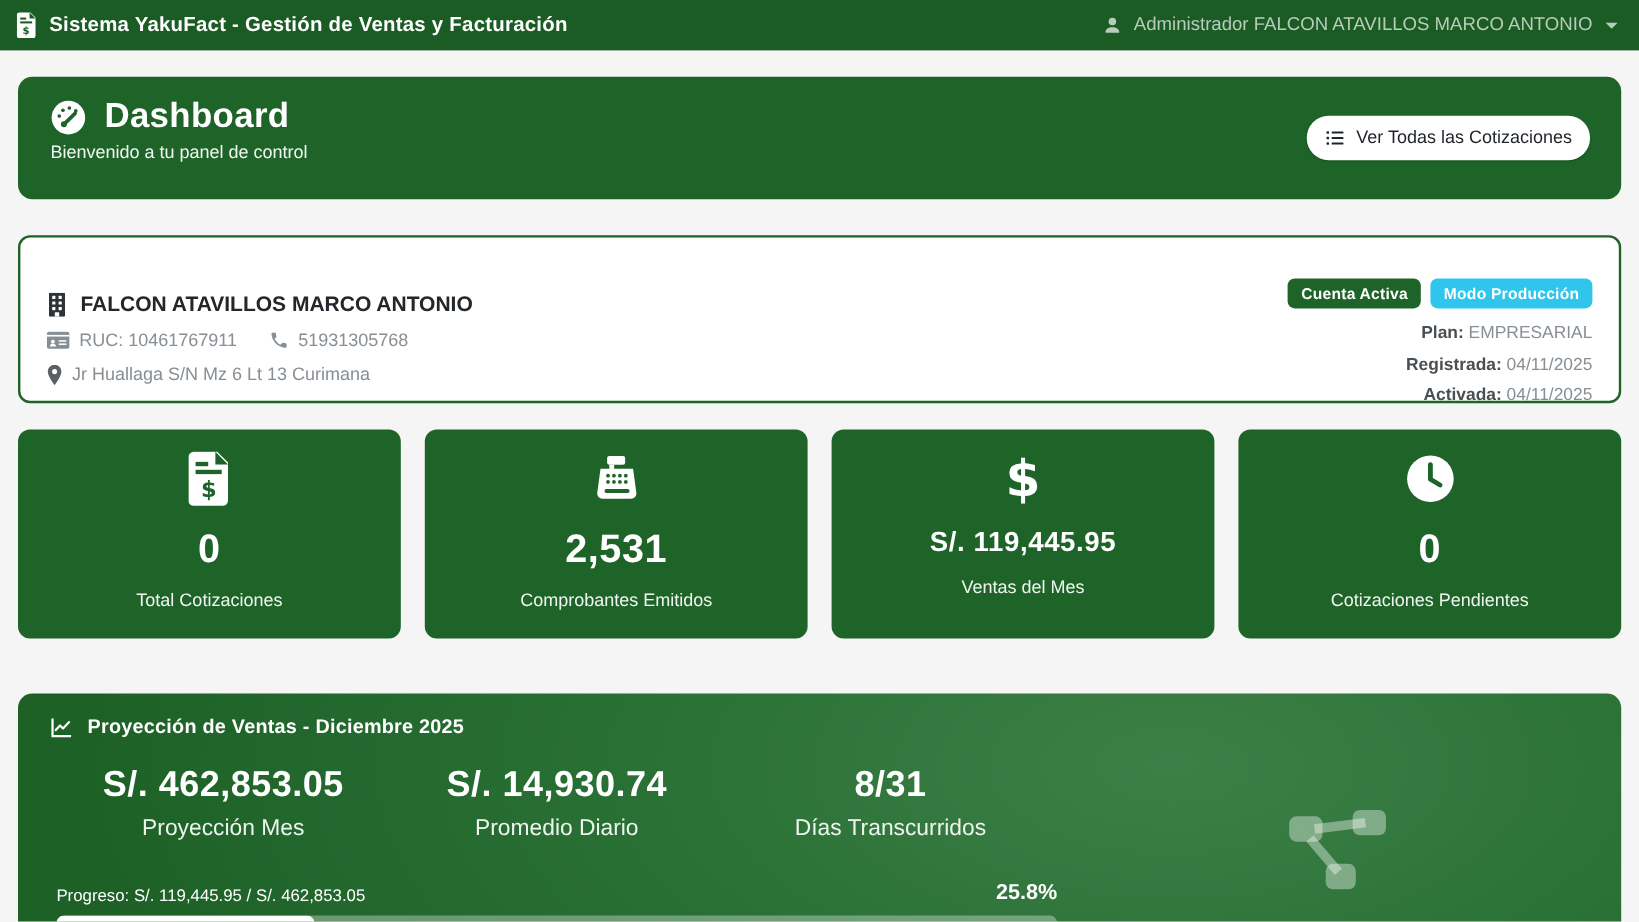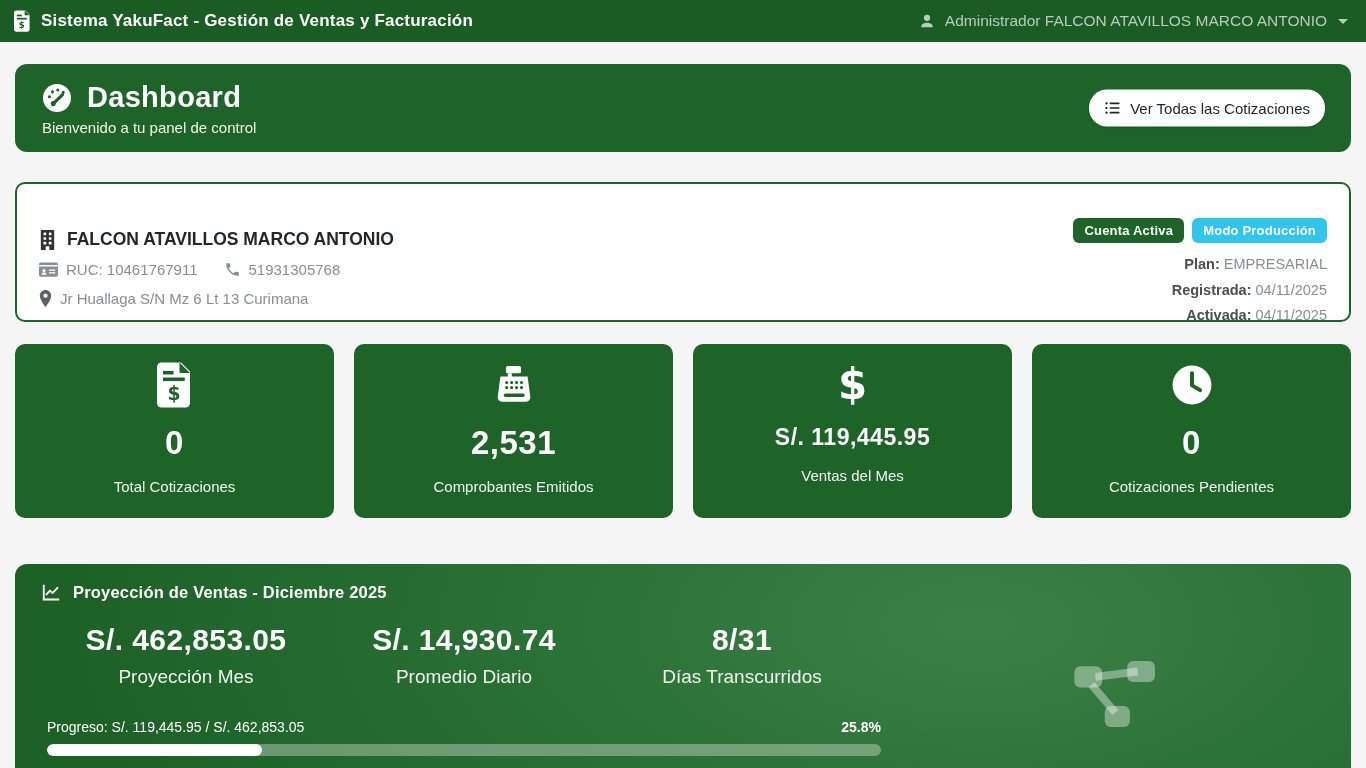--- a/index.html
+++ b/index.html
@@ -25,21 +25,21 @@
     display:flex;align-items:center;justify-content:space-between;
     padding:0 18px 0 14px;color:#fff;
   }
   .nav-brand{display:flex;align-items:center;gap:10px;font-size:17px;font-weight:bold;letter-spacing:.2px;}
   .nav-user{display:flex;align-items:center;gap:9px;color:#b9cbbb;font-size:15.5px;cursor:pointer;}
   .caret{width:0;height:0;border-left:5px solid transparent;border-right:5px solid transparent;border-top:5px solid #b9cbbb;margin-left:2px;}
   
   .container{padding:22px 15px 0;}
   
   .hero{
-    position:relative;height:88px;background:var(--green);
+    position:relative;height:102px;background:var(--green);
     border-radius:12px;padding:17px 26px;color:#fff;
   }
   .hero-title-row{display:flex;align-items:center;gap:14px;}
   .hero h1{font-size:29px;font-weight:800;letter-spacing:.3px;}
   .hero-sub{font-size:15px;margin-top:5px;margin-left:1px;color:#f2f6f2;}
   .btn-white{
     position:absolute;right:26px;top:50%;transform:translateY(-50%);
     background:#fff;border:none;border-radius:18px;
     display:flex;align-items:center;gap:9px;
     padding:10px 15px;font-size:15px;color:#1f2429;
@@ -78,21 +78,21 @@
     padding:19px 18px 26px;height:216px;
   }
   .proj-title{display:flex;align-items:center;gap:12px;font-size:16.5px;font-weight:600;padding-left:9px;letter-spacing:.2px;}
   .proj-body{display:flex;margin-top:21px;}
   .proj-left{width:862px;padding:0 14px;}
   .proj-stats{display:grid;grid-template-columns:repeat(3,1fr);text-align:center;}
   .proj-value{font-size:30px;font-weight:800;letter-spacing:.4px;}
   .proj-label{font-size:19px;margin-top:9px;color:#eef4ee;}
   .progress-block{margin-top:31px;}
   .progress-head{display:flex;justify-content:space-between;align-items:flex-end;font-size:14px;}
-  .progress-pct{font-weight:bold;font-size:14px;}
+  .progress-pct{font-weight:bold;font-size:18px;}
   .progress-track{margin-top:9px;height:12px;border-radius:6px;background:rgba(255,255,255,.33);overflow:hidden;}
   .progress-fill{height:100%;background:#fff;border-radius:6px;}
   .proj-right{flex:1;display:flex;flex-direction:column;align-items:center;}
   .proj-big-icon{margin-top:34px;color:rgba(255,255,255,.38);}
   
   .ic{flex:0 0 auto;}
 </style>
 </head>
 <body>
 

